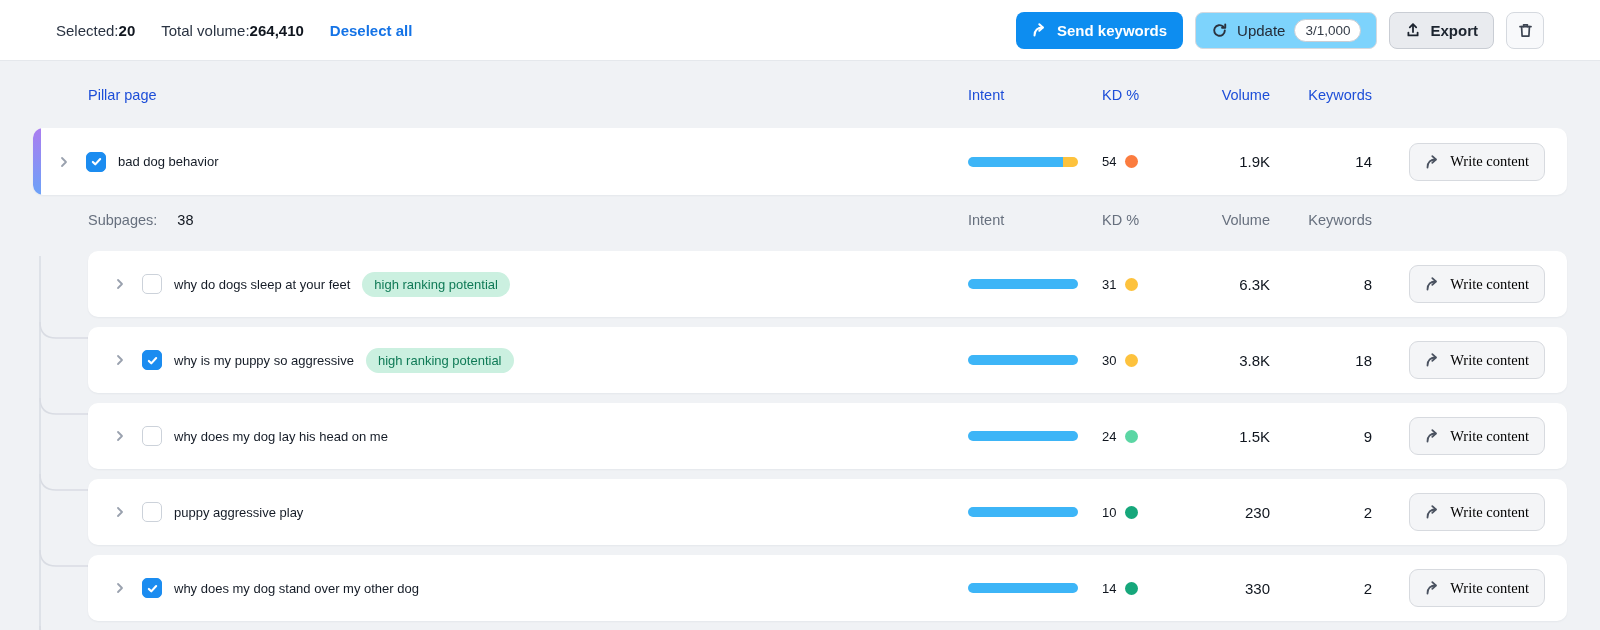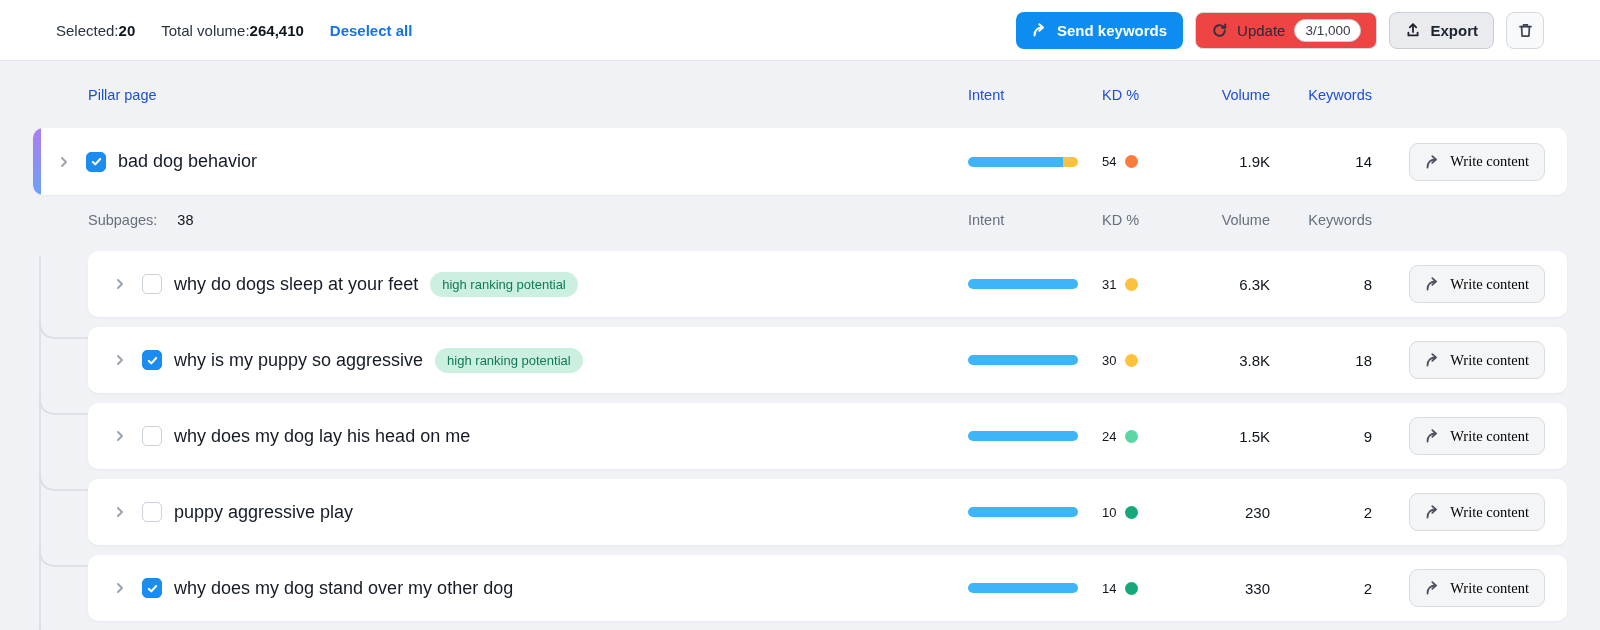--- a/index.html
+++ b/index.html
@@ -24,21 +24,21 @@
     color:#1473e6; font-weight:700; font-size:15px; cursor:pointer; border:none; background:none;
   }
   .topbar-right { display:flex; align-items:center; gap:12px; }
   .btn {
     display:inline-flex; align-items:center; gap:9px;
     height:37px; padding:0 15px; border-radius:8px;
     font-size:15px; font-weight:700; cursor:pointer;
     border:1px solid transparent; font-family:Liberation Sans, sans-serif;
   }
   .btn-primary { background:#0d8df0; color:#ffffff; }
-  .btn-outline { background:#ef4444; color:#242c38; border-color:#d5d9df; font-weight:400; }
+  .btn-outline { background:#7dd3fc; color:#242c38; border-color:#d5d9df; font-weight:400; }
   .btn-gray { background:#e9ebef; color:#1c242f; border-color:#c9cdd4; font-weight:700; }
   .btn-icon { width:38px; padding:0; justify-content:center; background:#f8f9fb; border-color:#d5d9df; color:#3c4452; }
   .counter-pill {
     background:#ffffff; border:1px solid #c9cdd4; border-radius:999px;
     padding:3px 10px; font-size:13.5px; color:#343c48; font-weight:400;
   }
   .icon { display:inline-flex; flex:none; }
 
   
   .content { padding:0 33px; position:relative; }
@@ -74,21 +74,21 @@
 
   .chevron { color:#99a1ae; display:inline-flex; cursor:pointer; flex:none; }
   .checkbox {
     width:20px; height:20px; border:1.5px solid #ccd2da; border-radius:5px;
     background:#ffffff; margin-left:14px; flex:none; cursor:pointer;
     display:flex; align-items:center; justify-content:center;
   }
   .checkbox svg { display:none; }
   .checkbox[data-checked="true"] { background:#1b8cf0; border-color:#1b8cf0; }
   .checkbox[data-checked="true"] svg { display:block; }
-  .row-label { margin-left:12px; font-size:18px; color:#151c27; white-space:nowrap; }
+  .row-label { margin-left:12px; font-size:13px; color:#151c27; white-space:nowrap; }
   .badge {
     margin-left:12px; background:#cbf0e0; color:#0f7a56;
     font-size:13px; font-weight:400; padding:5px 12px; border-radius:999px; white-space:nowrap;
   }
   .badge:empty { display:none; }
 
   .intent-bar { width:110px; height:10px; border-radius:5px; overflow:hidden; display:flex; }
   .intent-blue { background:#3db5f7; height:100%; }
   .intent-yellow { background:#fdc23d; height:100%; }
 

